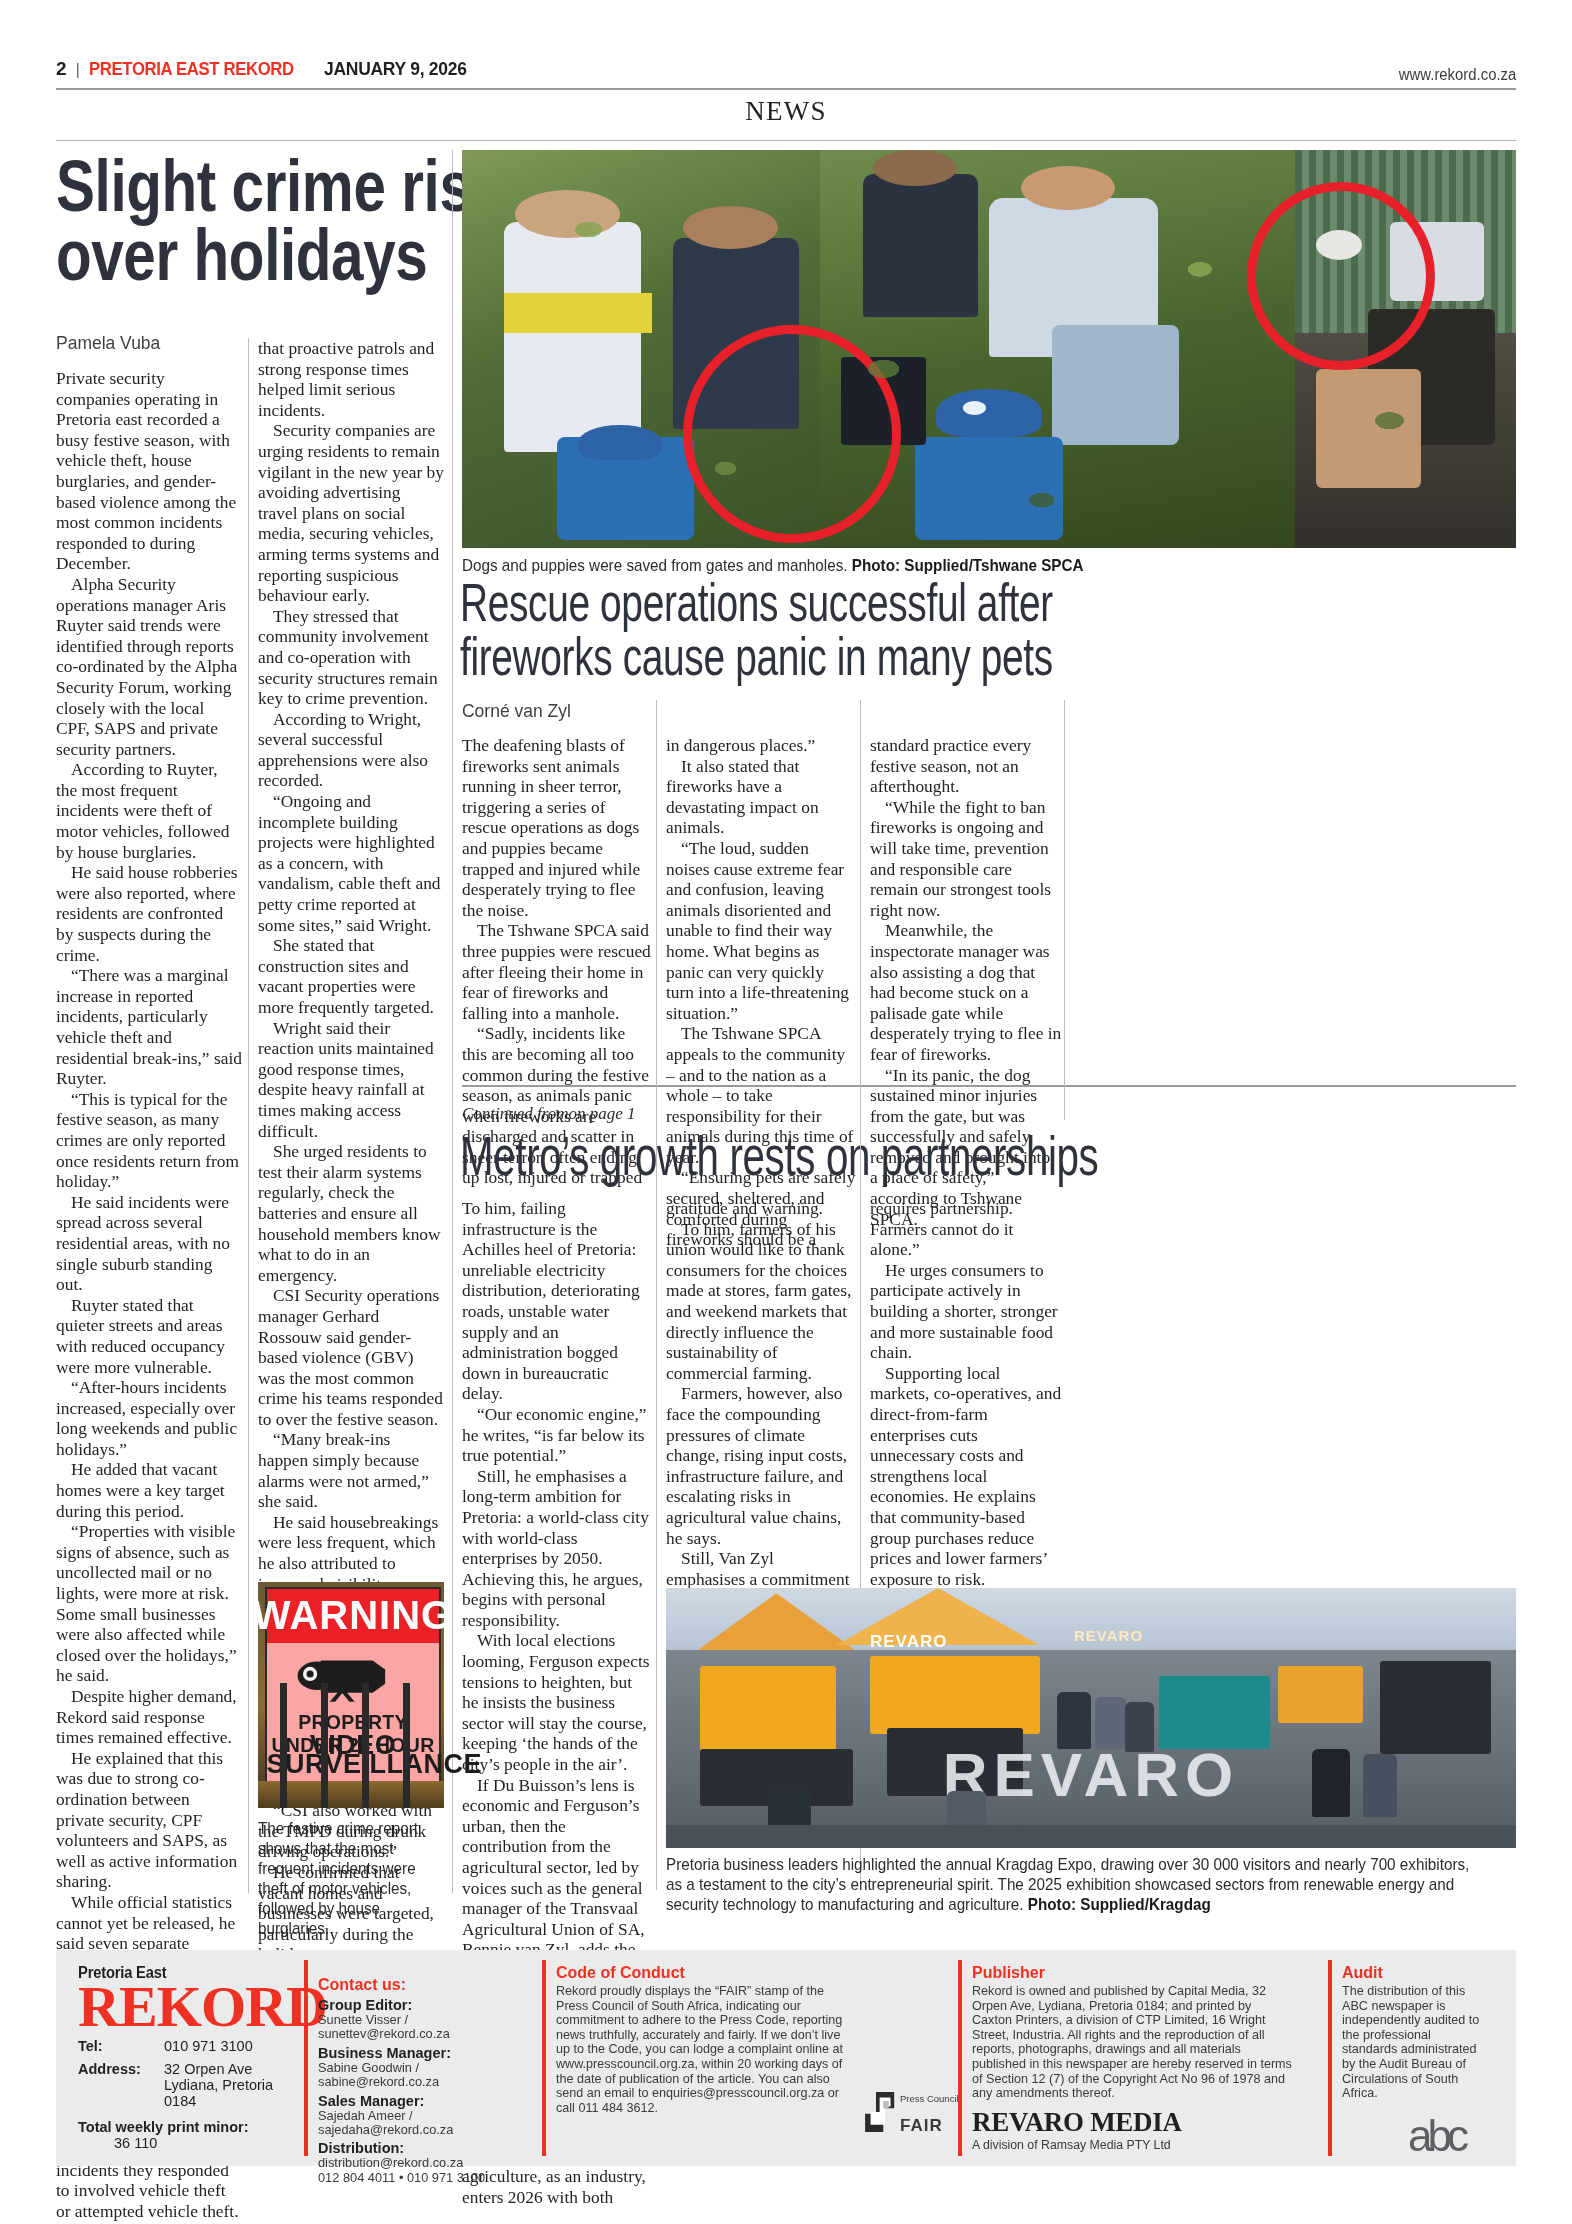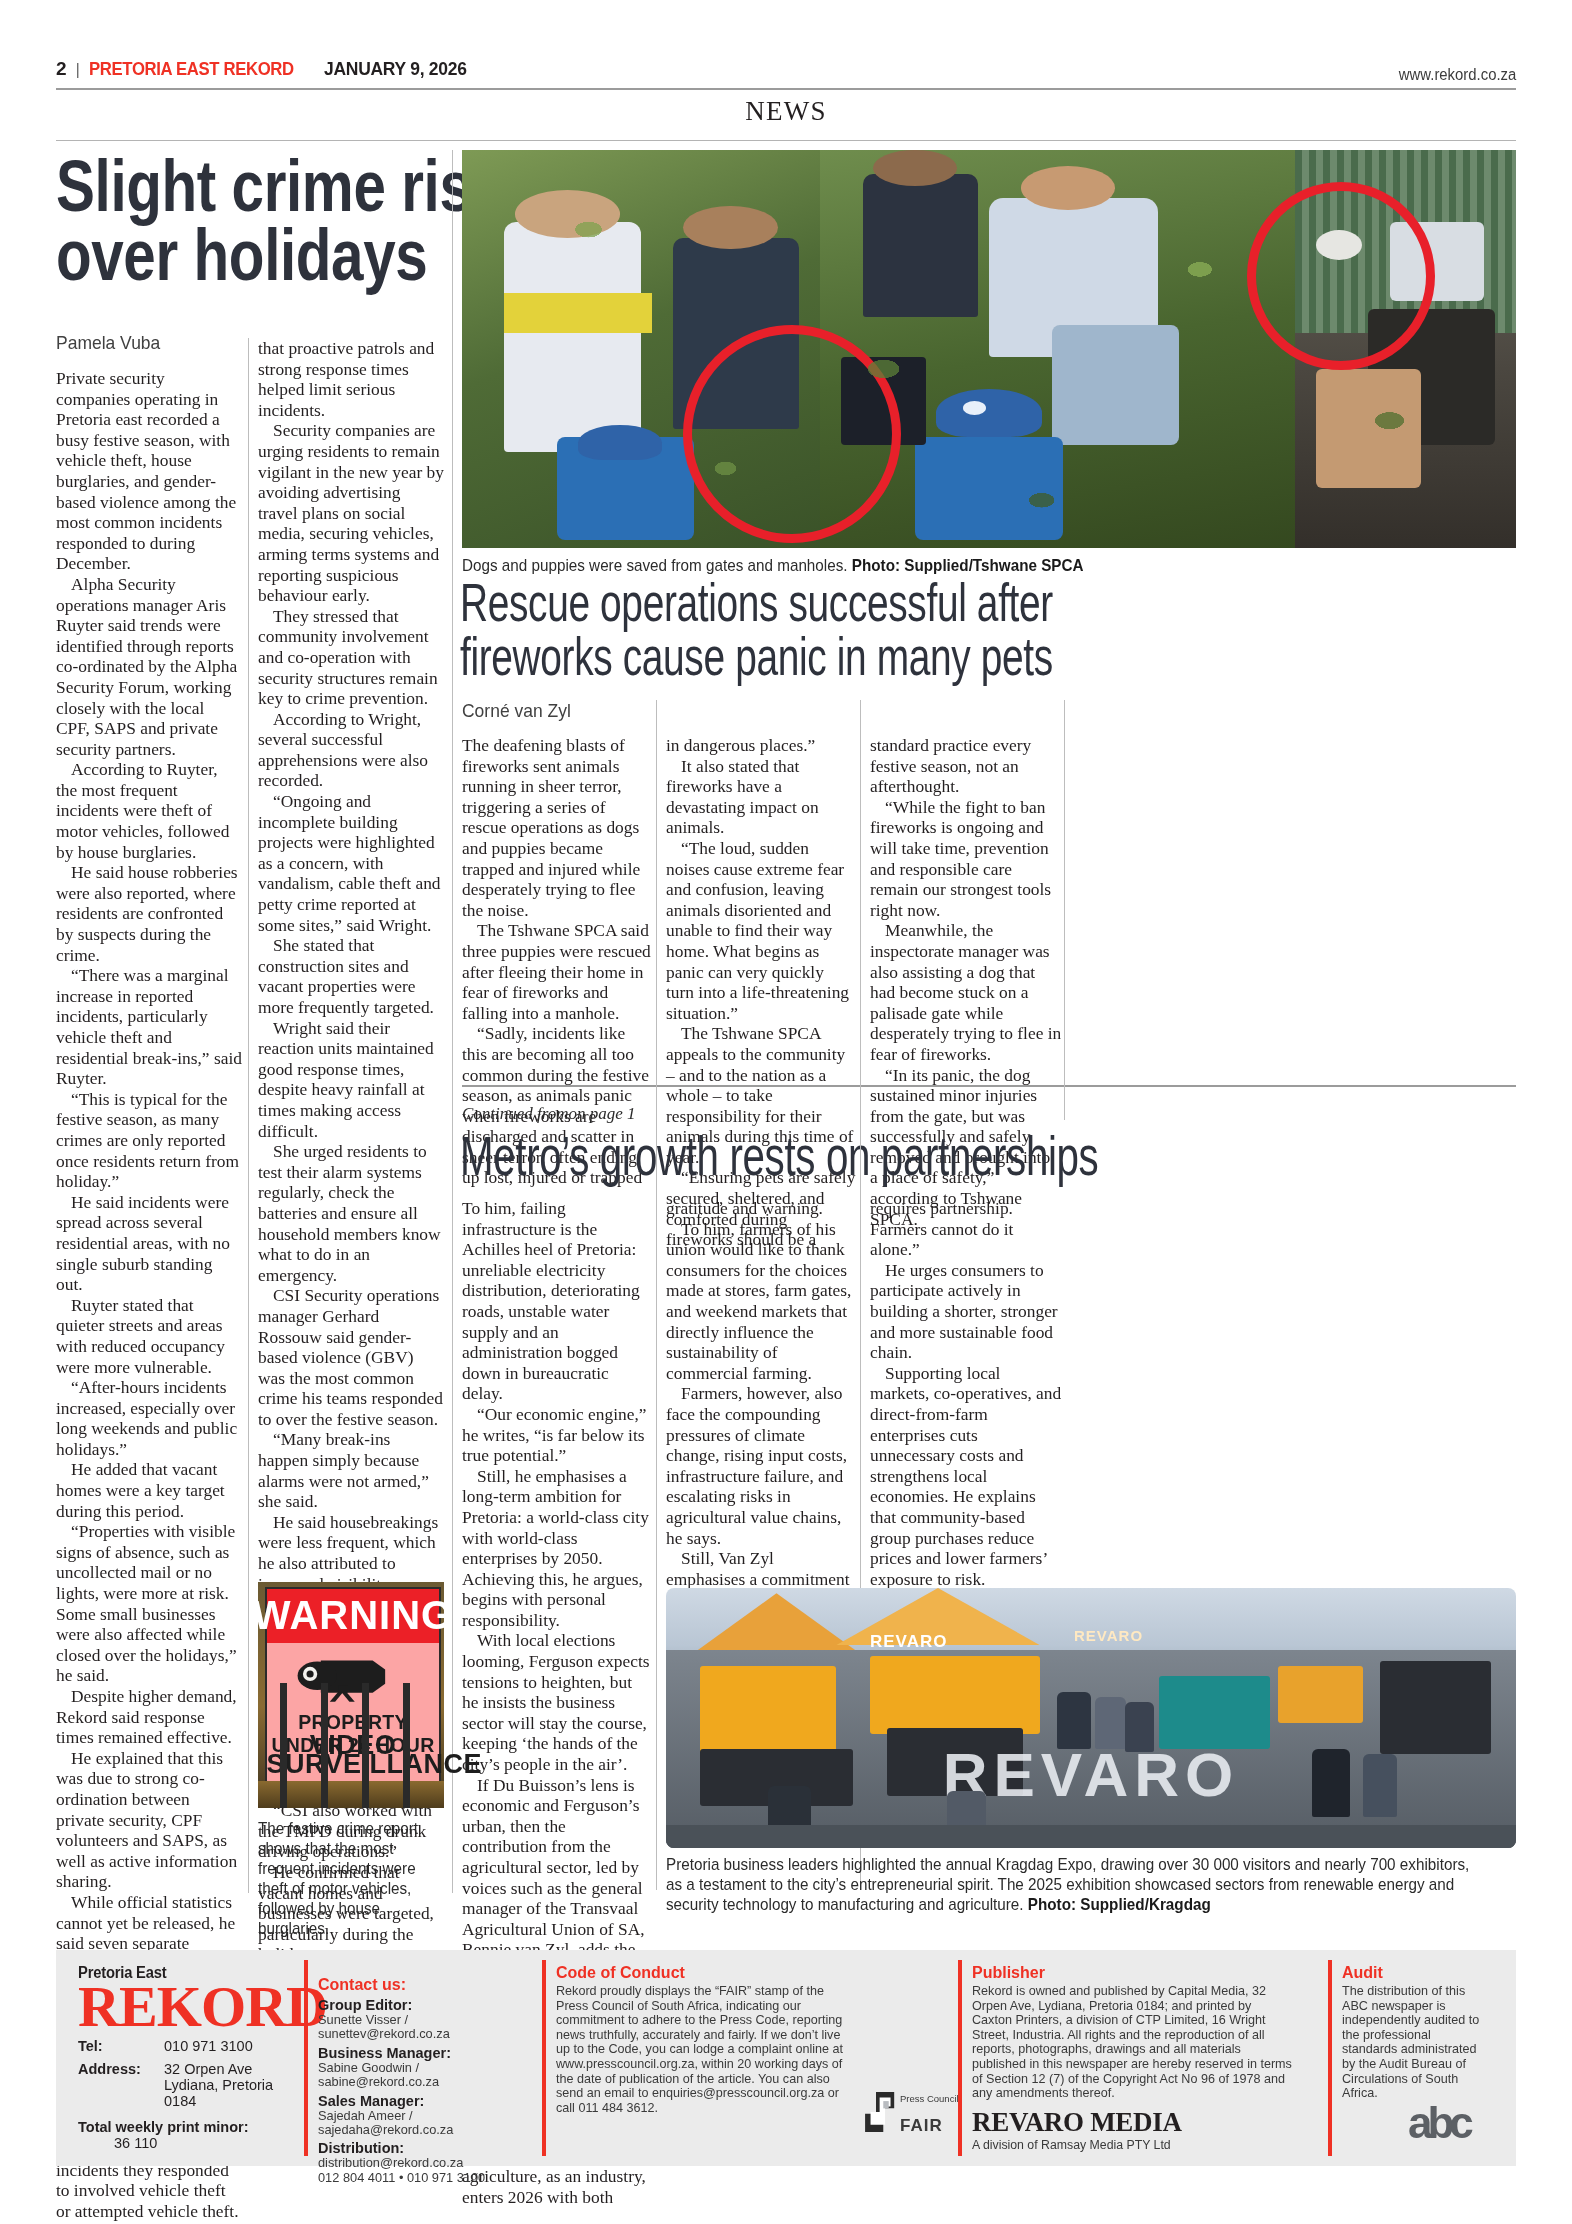--- a/index.html
+++ b/index.html
@@ -223,21 +223,21 @@
     letter-spacing:-1px; transform: scaleX(1.02); transform-origin:left center;
   }
   .mast-row { display:flex; font-family:"Liberation Sans", sans-serif; font-size:14.5px; color:#231f20; margin-top:7px;}
   .mast-row .k { font-weight:bold; width:86px; flex:none; }
   .mast-row .v { font-weight:normal; }
   .capital-media {
     font-family:"Liberation Serif", serif; font-weight:bold;
     font-size:27px; color:#231f20; letter-spacing:-0.3px;
   }
   .capital-sub { font-family:"Liberation Sans", sans-serif; font-size:12.3px; color:#3a3a3a; }
-  .abc-logo { font-family:"Liberation Sans", sans-serif; font-weight:bold; font-size:44px; color:#5c6065; letter-spacing:-5px; }
+  .abc-logo { font-family:"Liberation Sans", sans-serif; font-weight:normal; font-size:44px; color:#5c6065; letter-spacing:-5px;margin-top:13px; }
   .fair-label { font-family:"Liberation Sans", sans-serif; font-weight:bold; font-size:17px; color:#3a3a3a; letter-spacing:1px; }
   .press-council { font-family:"Liberation Sans", sans-serif; font-size:9.5px; color:#3a3a3a; line-height:10px;}
 </style>
 </head>
 <body>
 
 <div class="page">
 
   <div class="masthead-bar">
     <span class="pagenum">2</span>
@@ -423,21 +423,21 @@
       <p>requires partnership. Farmers cannot do it alone.”</p>
       <p>He urges consumers to participate actively in building a shorter, stronger and more sustainable food chain.</p>
       <p>Supporting local markets, co-operatives, and direct-from-farm enterprises cuts unnecessary costs and strengthens local economies. He explains that community-based group purchases reduce prices and lower farmers’ exposure to risk.</p>
       <p>His hope for 2026 is that every South African experiences food not only as sustenance but as a sign of restored connection between producer and consumer.</p>
     </div>
 
   <div class="vrule" style="left:656px;top:700px;height:1190px;"></div>
   <div class="vrule" style="left:860px;top:700px;height:1190px;"></div>
   <div class="vrule" style="left:1064px;top:700px;height:420px;"></div>
 
-  <div class="expo" style="left:666px;top:1588px;width:850px;height:260px;border-radius:8px;">
+  <div class="expo" style="left:666px;top:1588px;width:850px;height:260px;">
     <div class="tent" style="left:2%;top:2%;width:22%;height:26%;"></div>
     <div class="tent" style="left:20%;top:0%;width:24%;height:22%;background:#f0b34c;"></div>
     <div style="position:absolute;left:0;top:24%;width:100%;height:76%;background:linear-gradient(180deg,#7d858e,#555c64);"></div>
     <div class="machine" style="left:4%;top:30%;width:16%;height:34%;"></div>
     <div class="machine dark" style="left:4%;top:62%;width:18%;height:22%;"></div>
     <div class="machine" style="left:24%;top:26%;width:20%;height:30%;"></div>
     <div class="machine dark" style="left:26%;top:54%;width:16%;height:26%;"></div>
     <div class="machine teal" style="left:58%;top:34%;width:13%;height:28%;"></div>
     <div class="machine" style="left:72%;top:30%;width:10%;height:22%;background:#e8a22c;"></div>
     <div class="machine dark" style="left:84%;top:28%;width:13%;height:36%;"></div>

